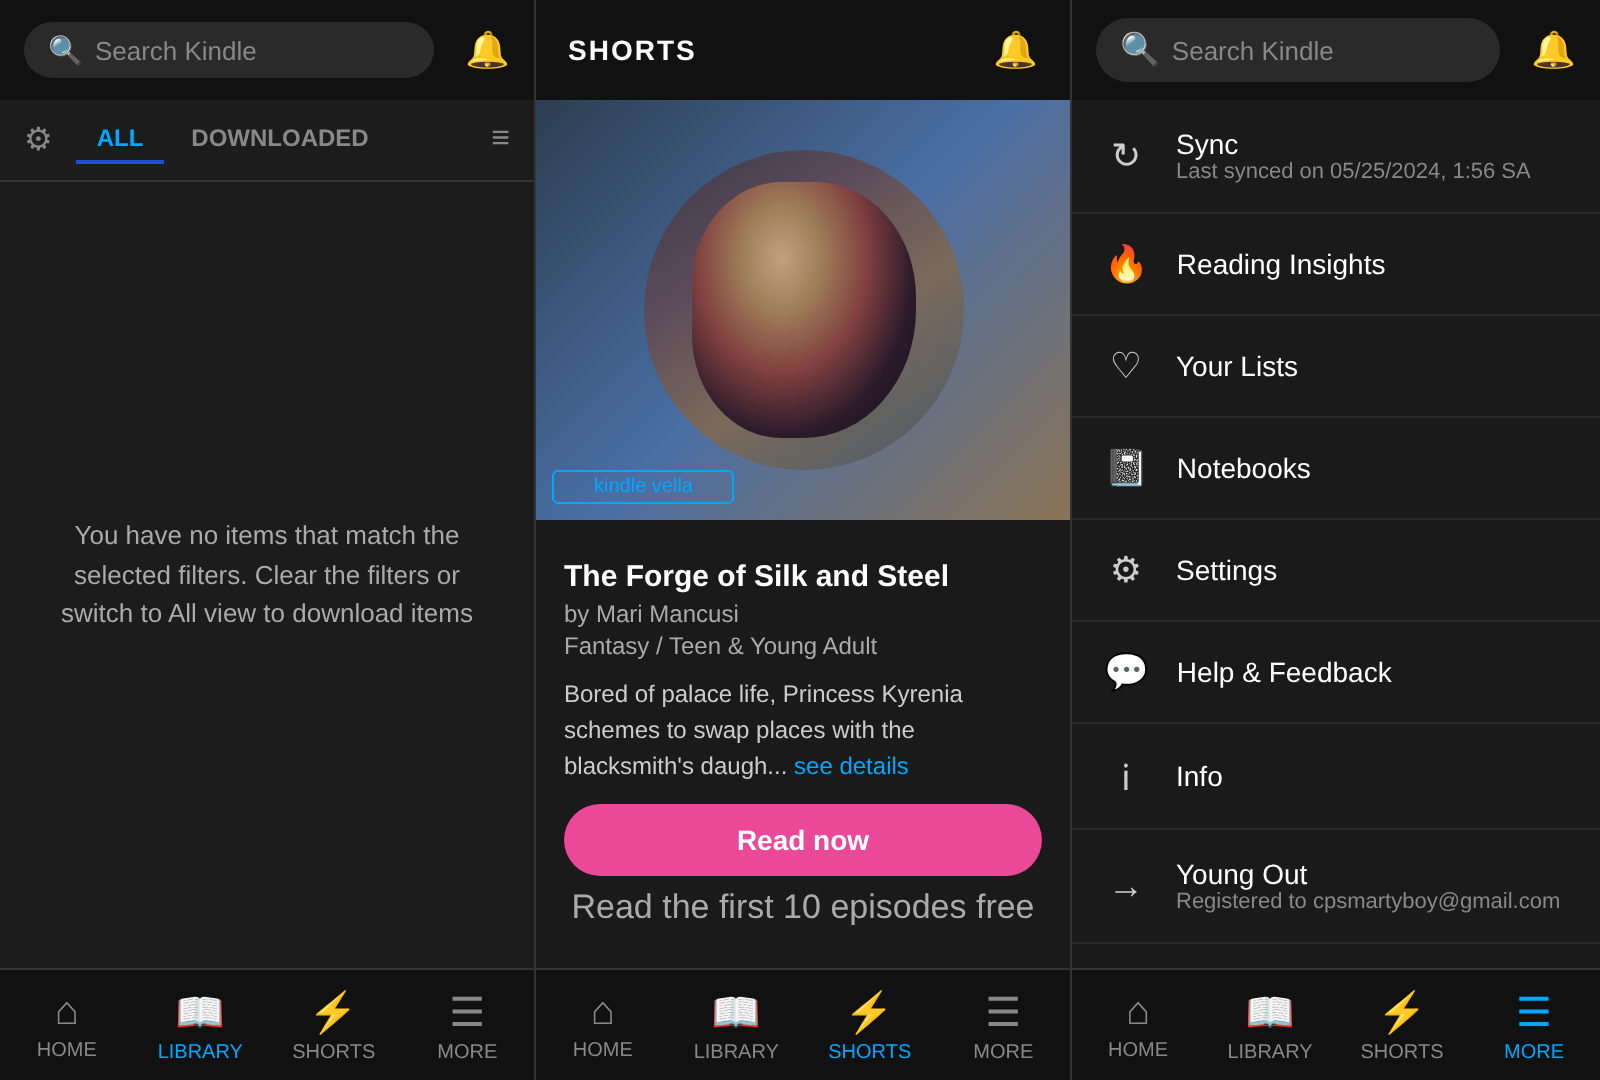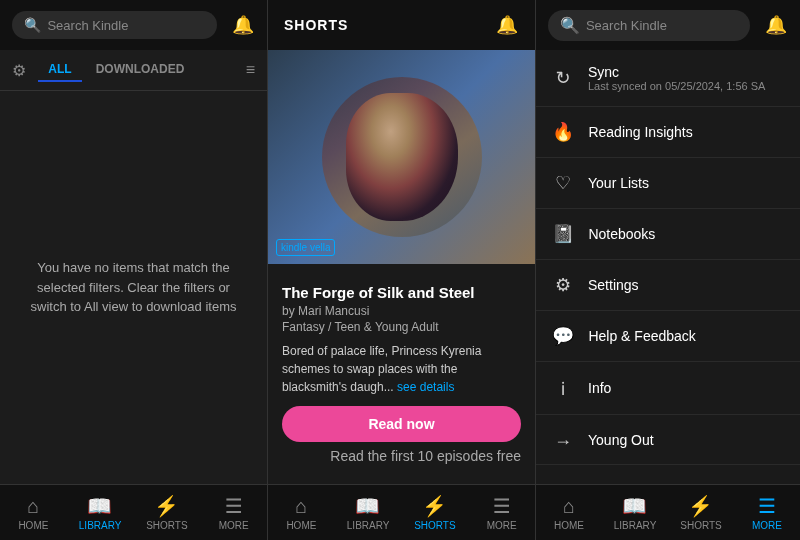--- a/index.html
+++ b/index.html
@@ -159,21 +159,21 @@
       border-radius: 40% 45% 50% 40%;
     }
     .kindle-vella-badge {
       position: absolute;
       bottom: 8px;
       left: 8px;
       background: transparent;
       border: 1px solid #00a8ff;
       color: #00a8ff;
       font-size: 10px;
-      padding: 2px 4px;
+      padding: 2px 20px;
       border-radius: 3px;
     }
     .book-info {
       padding: 20px 14px;
       background: #1a1a1a;
     }
     .book-title { font-size: 15px; font-weight: 700; color: #fff; margin-bottom: 3px; }
     .book-author { font-size: 12px; color: #aaa; margin-bottom: 2px; }
     .book-genre { font-size: 12px; color: #aaa; margin-bottom: 8px; }
     .book-description { font-size: 12px; color: #ccc; line-height: 1.5; margin-bottom: 10px; }
@@ -183,21 +183,21 @@
       color: #fff;
       border: none;
       border-radius: 20px;
       padding: 10px;
       width: 100%;
       font-size: 14px;
       font-weight: 600;
       cursor: pointer;
       margin-bottom: 6px;
     }
-    .read-free-text { font-size: 14px; color: #aaa; text-align: right; }
+    .read-free-text { font-size: 17px; color: #aaa; text-align: center; }
 
     
     .right-panel {
       width: 264px;
       height: 540px;
       background: #1a1a1a;
       display: flex;
       flex-direction: column;
     }
     .right-header {
@@ -374,20 +374,21 @@
       <div class="menu-item">
         <span class="menu-icon">ℹ</span>
         <div class="menu-item-content">
           <span class="menu-label">Info</span>
         </div>
       </div>
       <div class="menu-item">
         <span class="menu-icon">→</span>
         <div class="menu-item-content">
           <span class="menu-label">Young Out</span>
+          <span class="menu-sublabel">Registered to cpsmartyboy@gmail.com</span>
         </div>
       </div>
     </div>
   <div class="right-bottom-nav">
     <div class="nav-item">
       <span class="nav-icon">⌂</span>
       <span class="nav-label">HOME</span>
     </div>
     <div class="nav-item">
       <span class="nav-icon">📖</span>

